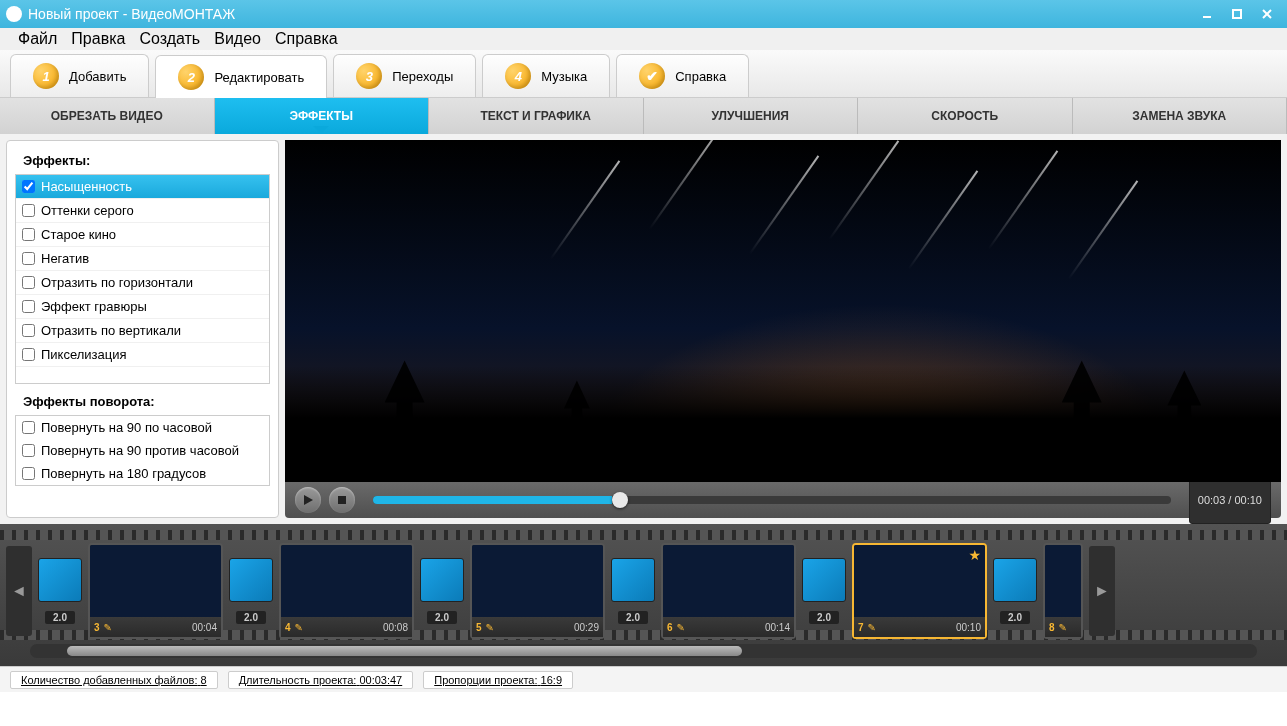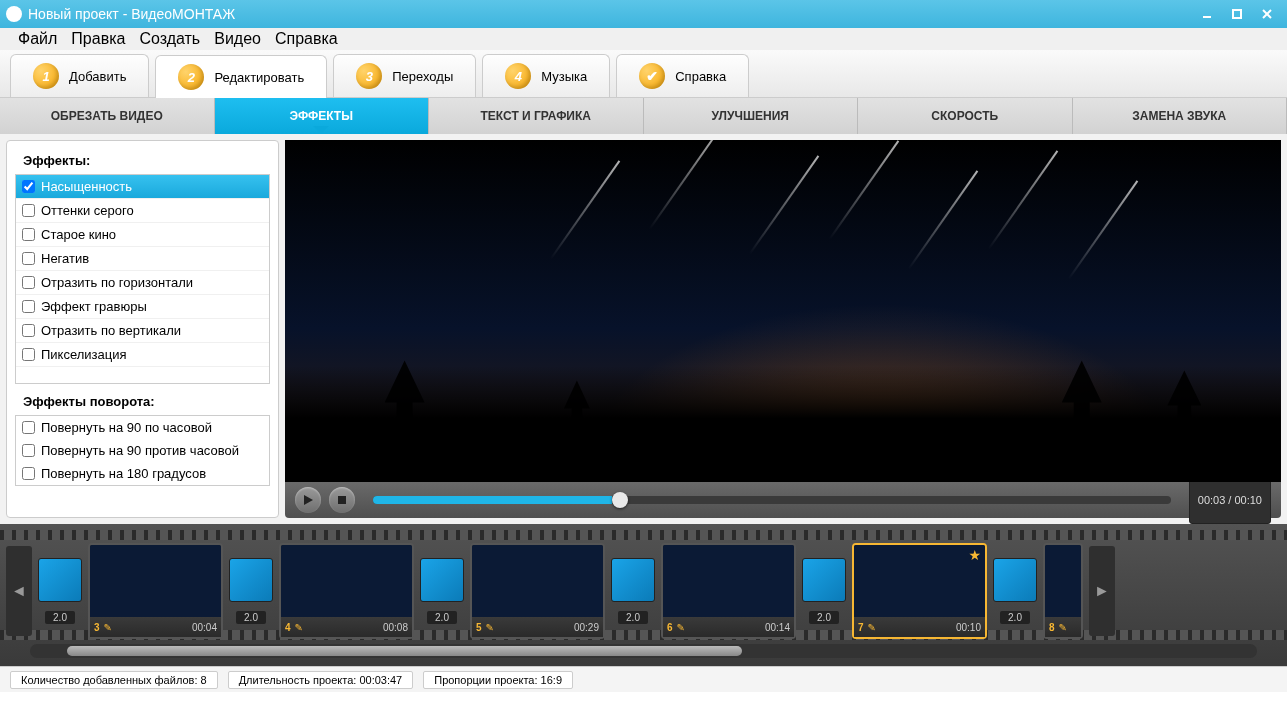--- a/index.html
+++ b/index.html
@@ -52,36 +52,36 @@
 .seek { flex:1; height:8px; background:#3a3a3a; border-radius:4px; position:relative; margin:0 10px;}
 .seek .fill { position:absolute; left:0; top:0; bottom:0; width:30%; background:#1fb6e8; border-radius:4px 0 0 4px;}
 .seek .knob { position:absolute; left:30%; top:-4px; width:16px; height:16px; background:#e8e8e8; border-radius:50%; box-shadow:0 1px 3px rgba(0,0,0,.6);}
 .timebox { background:#2f2f2f; color:#ddd; font-size:11px; padding:17px 8px; border:1px solid #222; border-radius:3px;}
 
 .timeline { height:142px; background:linear-gradient(#535353,#3a3a3a); padding:10px 0 4px 0; position:relative;}
 .film-edge { position:absolute; left:0; right:0; height:10px; background:repeating-linear-gradient(90deg,#2a2a2a 0 4px,#555 4px 12px);}
 .film-edge.top { top:6px;} .film-edge.bot { bottom:26px;}
 .tl-row { display:flex; align-items:center; height:102px; padding:0 6px; gap:6px; overflow:hidden; position:relative; z-index:2; margin-top:6px;}
 .navarrow { width:26px; height:90px; background:#2f2f2f; display:flex; align-items:center; justify-content:center; color:#999; cursor:pointer; border-radius:3px;}
-.trans { display:flex; flex-direction:column; align-items:center; gap:9px;}
+.trans { display:flex; flex-direction:column; align-items:center; gap:9px;font-weight:bold;}
 .trans .sq { width:44px; height:44px; background:linear-gradient(135deg,#1aa4e8,#0b7bb8); border:1px solid #222; border-radius:3px;}
 .trans .lbl { background:#222; color:#ccc; font-size:10px; padding:1px 8px; border-radius:2px;}
 .clip { width:135px; display:flex; flex-direction:column; border:2px solid #555; border-radius:4px; background:#222;}
 .clip.sel { border-color:#f7b733;}
 .clip .thumb { height:72px; background:#0b1a35; position:relative; overflow:hidden; border-radius:2px 2px 0 0;}
 .clip .star { position:absolute; top:2px; right:4px; color:#f7b733; font-size:14px;}
 .clip .meta { height:20px; background:linear-gradient(#3a3a3a,#2a2a2a); display:flex; align-items:center; font-size:10px; color:#ccc; padding:0 4px; gap:4px;}
 .clip .meta .num { color:#f7b733; font-weight:bold;}
 .clip .meta .pen { color:#f7b733; }
 .clip .meta .dur { margin-left:auto;padding-left:21px; }
 .hscroll { height:14px; margin:2px 30px 0 30px; background:#333; border-radius:7px; position:relative;}
 .hscroll .thumb { position:absolute; left:3%; width:55%; top:2px; bottom:2px; background:linear-gradient(#bbb,#888); border-radius:6px;}
 
 .statusbar { height:26px; background:#f4f4f4; border-top:1px solid #ccc; display:flex; align-items:center; font-size:11px; padding:0 10px;}
-.statusbar .cell { border:1px solid #ccc; padding:2px 10px; margin-right:10px; border-radius:2px; background:#fff;}
+.statusbar .cell { border:1px solid #ccc; padding:2px 10px; margin-right:10px; border-radius:2px; background:#fff;text-decoration:underline;}
 
 
 .th3 { background:linear-gradient(#0b1a35 60%, #3a5a7a 100%);}
 .th4 { background:radial-gradient(circle at 60% 40%, #6a5acd 0%, #0b1a35 60%);}
 .th5 { background:radial-gradient(circle at 50% 50%, #223a66 0%, #050a18 70%);}
 .th6 { background:linear-gradient(#000 60%, #1a1a2a 100%);}
 .th7 { background:linear-gradient(#000 50%, #3a1a00 100%);}
 .th8 { background:linear-gradient(90deg,#e08a1a,#f5b040);}
 </style>
 </head>

